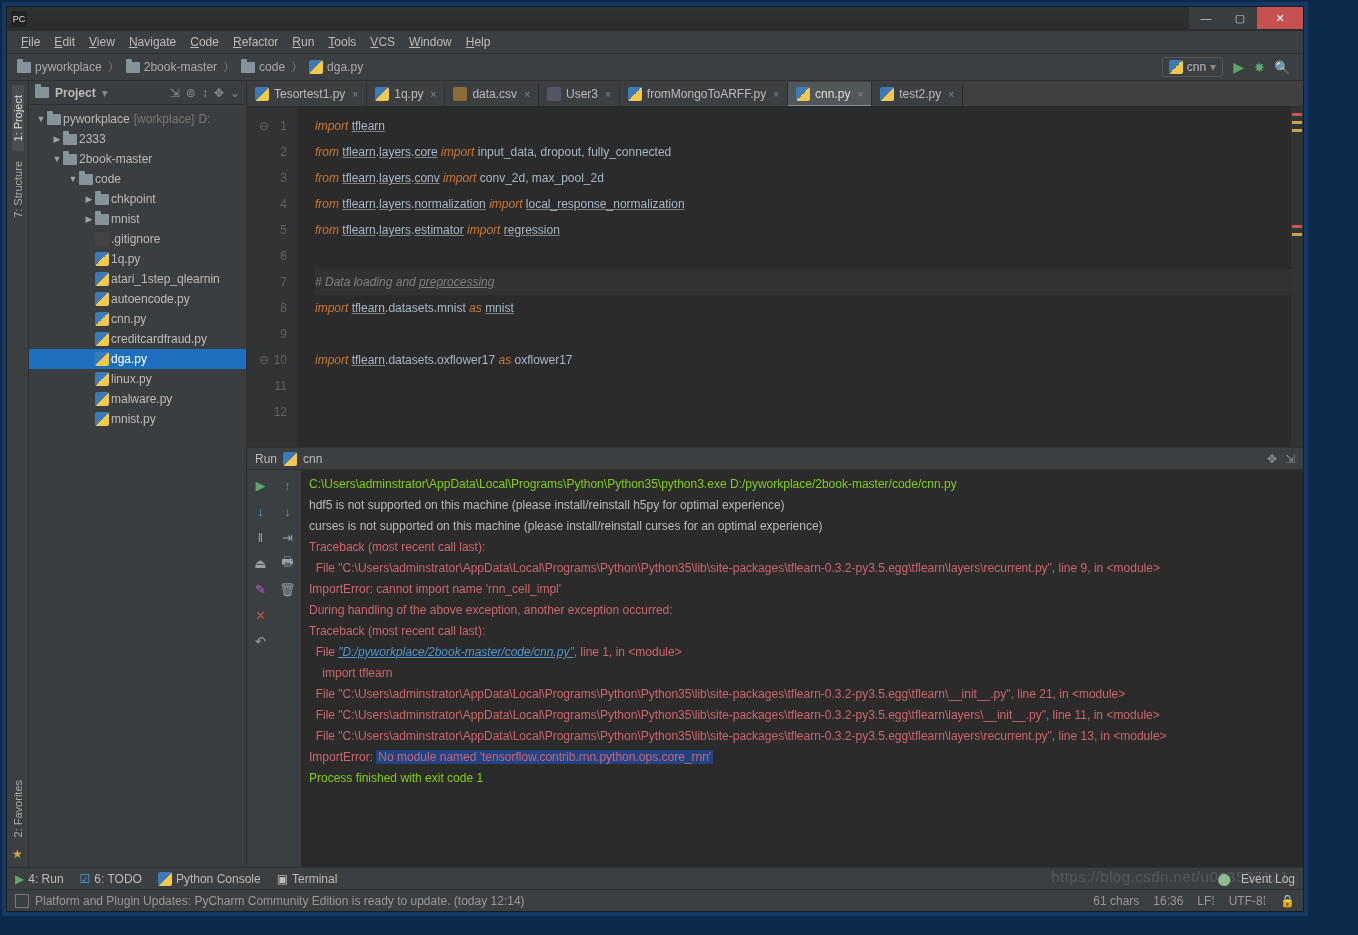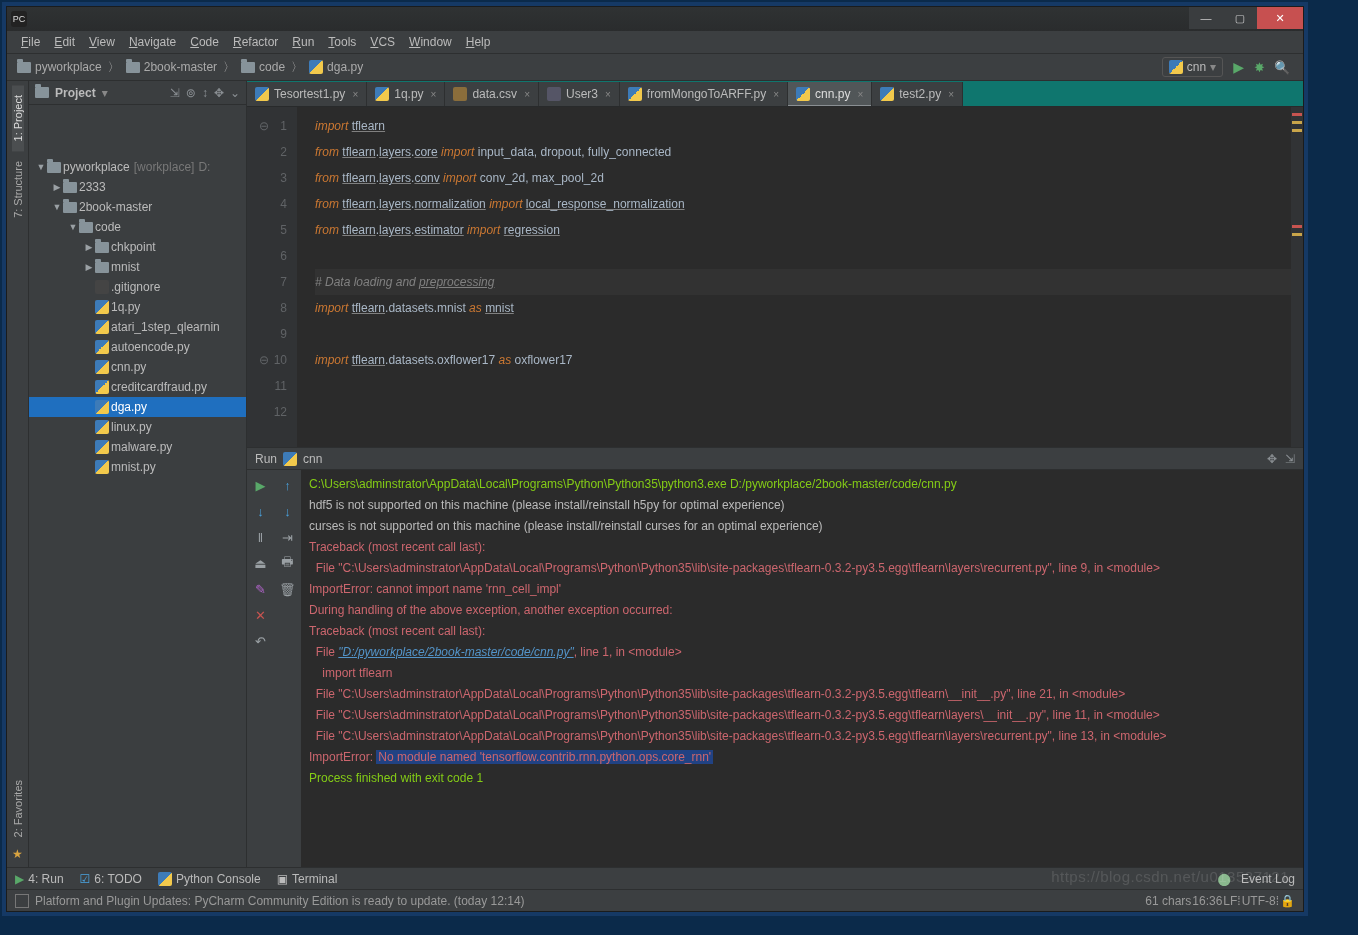--- a/index.html
+++ b/index.html
@@ -22,32 +22,32 @@
 .pyicon{width:14px;height:14px;display:inline-flex;align-items:center;justify-content:center;font-size:9px;color:#fff;background:linear-gradient(135deg,#3d7bb8 50%,#f2c94c 50%);border-radius:2px;}
 .navright{margin-left:auto;display:flex;align-items:center;gap:10px;padding-right:8px;}
 .runconfig{background:#3c3f41;border:1px solid #555;border-radius:3px;padding:2px 6px;display:flex;align-items:center;gap:4px;color:#bbb;}
 .runicon{color:#59a869;font-size:14px;}
 .bugicon{color:#59a869;font-size:13px;}
 .searchicon{color:#aaa;font-size:13px;}
 .body{display:flex;height:calc(100% - 24px - 22px - 28px - 22px - 22px);}
 .leftstrip{width:22px;background:#3c3f41;border-right:1px solid #2d2f30;display:flex;flex-direction:column;align-items:center;padding-top:4px;}
 .leftstrip .rot{writing-mode:vertical-rl;transform:rotate(180deg);color:#aaa;padding:10px 0;font-size:11px;cursor:default;}
 .leftstrip .rot.active{background:#4b4e50;color:#ddd;}
-.projectpanel{width:218px;background:#3b3e40;border-right:1px solid #2d2f30;display:flex;flex-direction:column;gap:48px;}
+.projectpanel{width:218px;background:#3b3e40;border-right:1px solid #2d2f30;display:flex;flex-direction:column;}
 .pp-header{height:24px;background:#3b3e40;border-bottom:1px solid #2d2f30;display:flex;align-items:center;padding:0 6px;color:#bbb;gap:6px;}
 .pp-header .ttl{font-weight:bold;}
 .pp-header .icons{margin-left:auto;display:flex;gap:6px;color:#8a8f93;font-size:11px;}
 .tree{flex:1;overflow:hidden;color:#bbb;padding:4px 0;}
 .tree .row{display:flex;align-items:center;height:20px;padding-left:6px;white-space:nowrap;}
 .tree .row.sel{background:#1f6fbf;color:#fff;}
 .tree .tw{width:12px;text-align:center;color:#9aa0a4;font-size:9px;}
 .tree .lbl{margin-left:2px;}
 .tree .suffix{color:#787878;margin-left:4px;}
 .editor{flex:1;display:flex;flex-direction:column;background:#2b2b2b;min-width:0;}
-.etabs{height:26px;background:#0f766e;display:flex;align-items:flex-end;border-bottom:1px solid #282a2b;overflow:hidden;}
+.etabs{height:26px;background:#404040;display:flex;align-items:flex-end;border-bottom:1px solid #282a2b;overflow:hidden;}
 .etab{height:24px;display:flex;align-items:center;padding:0 8px;gap:5px;color:#bbb;border-right:1px solid #2d2f30;background:#3c3f41;position:relative;}
 .etab.active{background:#515658;color:#ddd;}
 .etab .x{color:#888;font-size:10px;margin-left:2px;}
 .etab.active:after{content:"";position:absolute;bottom:-1px;left:0;right:0;height:2px;background:#8a8f93;}
 .codewrap{flex:1;display:flex;overflow:hidden;position:relative;}
 .gutter{width:50px;background:#313335;color:#606366;text-align:right;padding:6px 10px 6px 0;font-family:Consolas,monospace;font-size:14px;line-height:26px;}
 .code{flex:1;background:#2b2b2b;padding:6px 0 6px 18px;font-family:Consolas,monospace;font-size:15px;line-height:26px;color:#a9b7c6;white-space:pre;position:relative;}
 .code .line{height:26px;padding-left:40px;text-indent:-40px;}
 .code .line .gfold{display:inline-block;width:14px;color:#606366;position:absolute;left:2px;}
 .code .line.hl{background:#323232;}
@@ -72,21 +72,21 @@
 .console .err{color:#cc666e;}
 .console .link{color:#5394c9;text-decoration:underline;font-style:italic;}
 .console .hlblock{background:#214283;padding:0 2px;}
 .bottombar{position:absolute;bottom:22px;left:0;right:0;height:22px;background:#3c3f41;border-top:1px solid #2d2f30;display:flex;align-items:center;color:#bbb;padding:0 8px;gap:16px;}
 .bottombar .item{display:flex;align-items:center;gap:4px;}
 .bottombar .play{color:#59a869;}
 .bottombar .right{margin-left:auto;display:flex;gap:10px;align-items:center;}
 .bottombar .evt{color:#8ab98e;}
 .statusbar{position:absolute;bottom:0;left:0;right:0;height:22px;background:#3c3f41;border-top:1px solid #2d2f30;display:flex;align-items:center;color:#999;padding:0 8px;}
 .statusbar .sicon{width:14px;height:14px;border:1px solid #777;margin-right:6px;}
-.statusbar .right{margin-left:auto;display:flex;gap:1px;color:#999;}
+.statusbar .right{margin-left:auto;display:flex;gap:14px;color:#999;}
 .watermark{position:absolute;right:14px;bottom:26px;color:rgba(228,228,228,0.15);font-size:15px;font-family:Arial;letter-spacing:.5px;}
 .csvicon{width:14px;height:14px;background:#8a6d3b;border-radius:2px;display:inline-flex;align-items:center;justify-content:center;font-size:7px;color:#fff;}
 .usricon{width:14px;height:14px;background:#556;border-radius:2px;display:inline-block;}
 .giticon{width:14px;height:14px;background:#444;border-radius:2px;display:inline-block;}
 </style>
 </head>
 <body>
 
 <div class="window">
 

